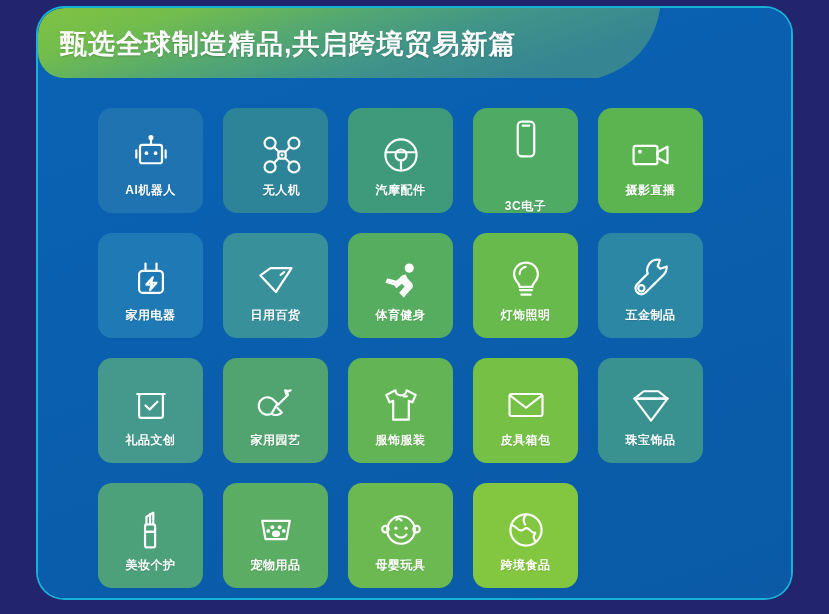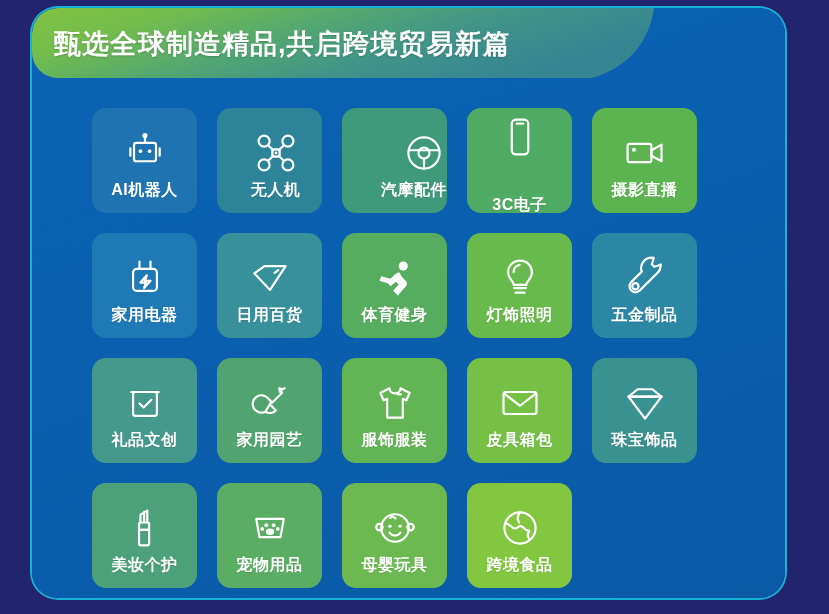--- a/index.html
+++ b/index.html
@@ -13,21 +13,21 @@
 
   
   #stage{
     position:absolute;inset:0;
     background:#22246e;
   }
 
   
   #card{
     position:absolute;
-    left:32px;top:8px;
+    left:38px;top:8px;
     width:753px;height:590px;
     border-radius:26px;
     background:linear-gradient(160deg,#0b63b4 0%,#0a5fae 45%,#0a5aa6 100%);
     box-shadow:0 0 0 2px #17b2d8;
     overflow:hidden;
   }
 
   
   #grid{
     position:absolute;
@@ -50,21 +50,21 @@
     padding-top:6px;
   }
   .tile .ico{
     width:46px;height:46px;
     display:flex;align-items:center;justify-content:center;
     margin-bottom:6px;
   }
   .tile .ico svg{display:block;}
   .tile .lab{
     color:#ffffff;
-    font-size:16px;
+    font-size:12px;
     font-weight:bold;
     letter-spacing:.5px;
     line-height:1;
     white-space:nowrap;
     text-shadow:0 1px 1px rgba(0,0,0,.10);
   }
 </style>
 </head>
 <body>
 
@@ -114,21 +114,21 @@
                 <circle cx="11" cy="37" r="6"></circle>
                 <circle cx="37" cy="37" r="6"></circle>
                 <path d="M15.5 15.5 21 21M32.5 15.5 27 21M15.5 32.5 21 27M32.5 32.5 27 27"></path>
                 <rect x="20" y="20" width="8" height="8" rx="2"></rect>
                 <circle cx="24" cy="24" r="1.6" fill="#fff" stroke="none"></circle>
               </g>
             </svg>
           </span>
           <span class="lab">无人机</span>
         </div>
-        <div class="tile" style="background: rgb(63, 154, 124); align-items: flex-end;">
+        <div class="tile" style="background: rgb(63, 154, 124);">
           <span class="ico">
             <svg viewBox="0 0 48 48" width="44" height="44">
               <g fill="none" stroke="#ffffff" stroke-width="2.4" stroke-linecap="round" stroke-linejoin="round">
                 <circle cx="24" cy="24" r="17"></circle>
                 <circle cx="24" cy="24" r="6"></circle>
                 <path d="M7.5 21h33"></path>
                 <path d="M24 30v9"></path>
               </g>
             </svg>
           </span>

